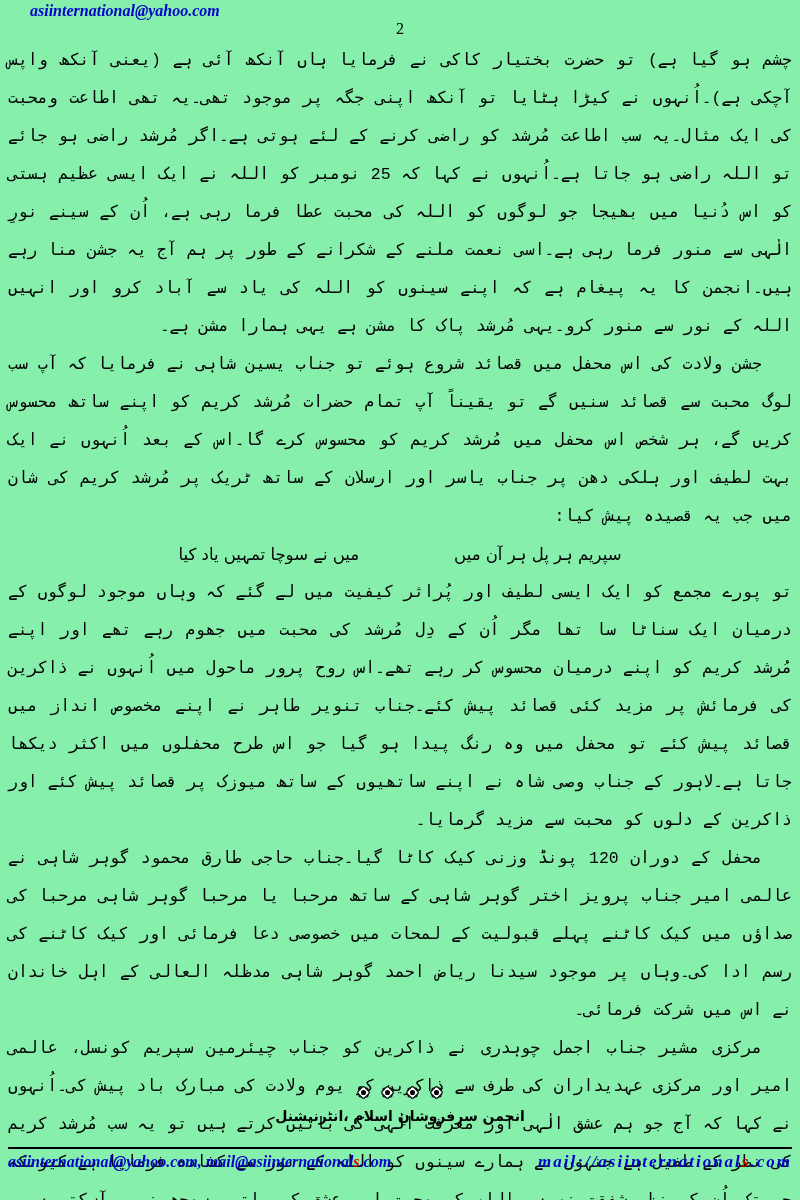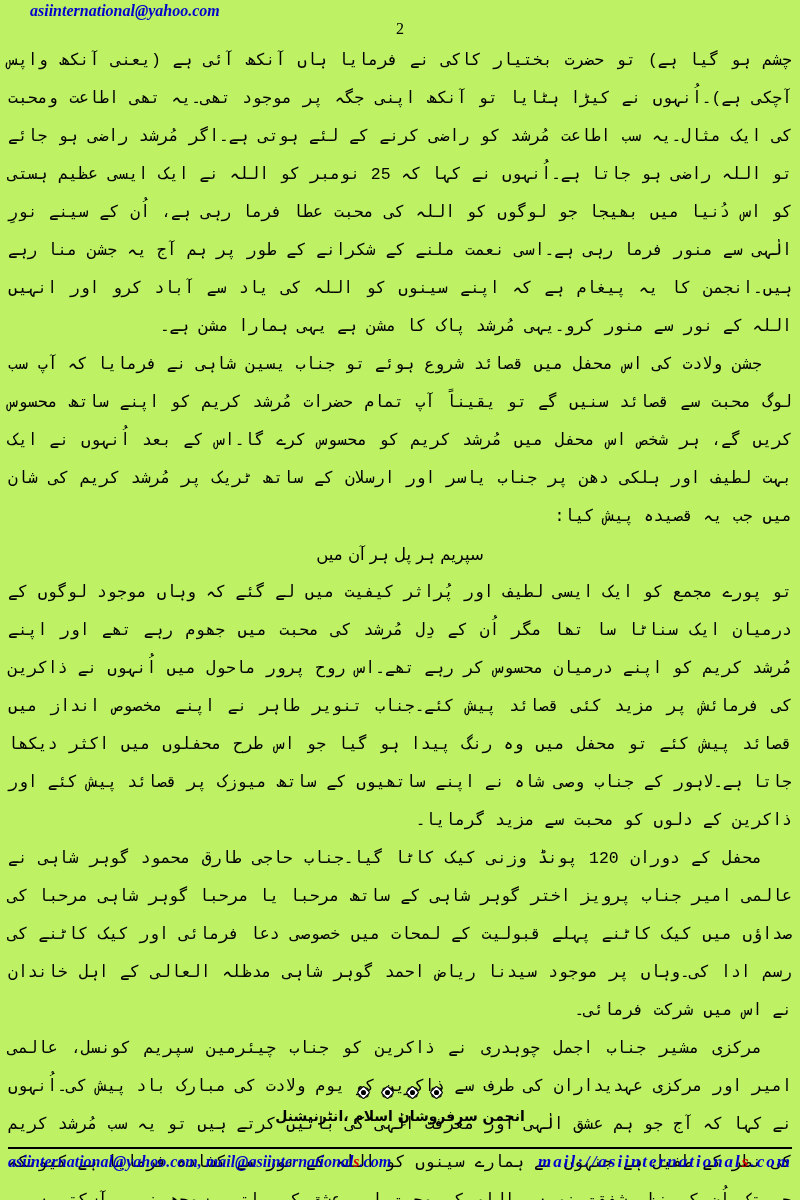--- a/index.html
+++ b/index.html
@@ -1,21 +1,21 @@
 <!DOCTYPE html>
 <html lang="ur"><head>
 <meta charset="utf-8">
 <style>
   html, body { margin: 0; padding: 0; background: #e8e8e8; }
   .page {
     position: relative;
     width: 800px;
     height: 1200px;
     margin: 0 auto;
-    background: #bef264;
+    background: #86efac;
     overflow: hidden;
     font-family: "DejaVu Sans", sans-serif;
   }
 
   
   .header-email {
     position: absolute;
     top: 2px;
     left: 30px;
     font-family: "Liberation Serif", "DejaVu Serif", serif;
@@ -112,20 +112,21 @@
 <div class="page">
 
   <div class="header-email">asiinternational@yahoo.com</div>
   <div class="page-number">2</div>
 
   <div class="body-text">
     <p>چشم ہو گیا ہے) تو حضرت بختیار کاکی نے فرمایا ہاں آنکھ آئی ہے (یعنی آنکھ واپس آچکی ہے)۔اُنہوں نے کیڑا ہٹایا تو آنکھ اپنی جگہ پر موجود تھی۔یہ تھی اطاعت ومحبت کی ایک مثال۔یہ سب اطاعت مُرشد کو راضی کرنے کے لئے ہوتی ہے۔اگر مُرشد راضی ہو جائے تو اللہ راضی ہو جاتا ہے۔اُنہوں نے کہا کہ 25 نومبر کو اللہ نے ایک ایسی عظیم ہستی کو اس دُنیا میں بھیجا جو لوگوں کو اللہ کی محبت عطا فرما رہی ہے، اُن کے سینے نورِ الٰہی سے منور فرما رہی ہے۔اسی نعمت ملنے کے شکرانے کے طور پر ہم آج یہ جشن منا رہے ہیں۔انجمن کا یہ پیغام ہے کہ اپنے سینوں کو اللہ کی یاد سے آباد کرو اور انہیں اللہ کے نور سے منور کرو۔یہی مُرشد پاک کا مشن ہے یہی ہمارا مشن ہے۔</p>
     <p class="indent">جشن ولادت کی اس محفل میں قصائد شروع ہوئے تو جناب یسین شاہی نے فرمایا کہ آپ سب لوگ محبت سے قصائد سنیں گے تو یقیناً آپ تمام حضرات مُرشد کریم کو اپنے ساتھ محسوس کریں گے، ہر شخص اس محفل میں مُرشد کریم کو محسوس کرے گا۔اس کے بعد اُنہوں نے ایک بہت لطیف اور ہلکی دھن پر جناب یاسر اور ارسلان کے ساتھ ٹریک پر مُرشد کریم کی شان میں جب یہ قصیدہ پیش کیا:</p>
     <div class="verse-line">
       <span>سپریم ہر پل ہر آن میں</span>
+      <span>میں نے سوچا تمہیں یاد کیا</span>
     </div>
     <p>تو پورے مجمع کو ایک ایسی لطیف اور پُراثر کیفیت میں لے گئے کہ وہاں موجود لوگوں کے درمیان ایک سناٹا سا تھا مگر اُن کے دِل مُرشد کی محبت میں جھوم رہے تھے اور اپنے مُرشد کریم کو اپنے درمیان محسوس کر رہے تھے۔اس روح پرور ماحول میں اُنہوں نے ذاکرین کی فرمائش پر مزید کئی قصائد پیش کئے۔جناب تنویر طاہر نے اپنے مخصوص انداز میں قصائد پیش کئے تو محفل میں وہ رنگ پیدا ہو گیا جو اس طرح محفلوں میں اکثر دیکھا جاتا ہے۔لاہور کے جناب وصی شاہ نے اپنے ساتھیوں کے ساتھ میوزک پر قصائد پیش کئے اور ذاکرین کے دلوں کو محبت سے مزید گرمایا۔</p>
     <p class="indent">محفل کے دوران 120 پونڈ وزنی کیک کاٹا گیا۔جناب حاجی طارق محمود گوہر شاہی نے عالمی امیر جناب پرویز اختر گوہر شاہی کے ساتھ مرحبا یا مرحبا گوہر شاہی مرحبا کی صداؤں میں کیک کاٹنے پہلے قبولیت کے لمحات میں خصوصی دعا فرمائی اور کیک کاٹنے کی رسم ادا کی۔وہاں پر موجود سیدنا ریاض احمد گوہر شاہی مدظلہ العالی کے اہل خاندان نے اس میں شرکت فرمائی۔</p>
     <p class="indent">مرکزی مشیر جناب اجمل چوہدری نے ذاکرین کو جناب چیئرمین سپریم کونسل، عالمی امیر اور مرکزی عہدیداران کی طرف سے ذاکرین کو یوم ولادت کی مبارک باد پیش کی۔اُنہوں نے کہا کہ آج جو ہم عشق الٰہی اور معرفت الٰہی کی باتیں کرتے ہیں تو یہ سب مُرشد کریم کی نظر کے طفیل ہے جنہوں نے ہمارے سینوں کو اللہ کے نور سے کشادہ فرمایا ہے کیونکہ جب تک اُن کی نظرِ شفقت نہ ہو اللہ کی محبت اور عشق کی باتیں سمجھ نہیں آسکتی ہیں۔انجمن کی ویب سائٹ کے بارے میں بتاتے ہوئے اُنہوں نے فرمایا کہ یہ روحانیت کے موضوع پر اُردو زبان میں شاید دُنیا کی سب سے بڑی سائٹ ہے اور اس پر اب انگریزی زبان میں اس پر بہت تیزی سے کام شروع ہے۔بہت جلد اس پر انگریزی زبان میں بھی سرکار کی تعلیمات پڑھی جا سکیں گی۔ اُنہوں نے ذاکرین کو بتایا کہ تنظیمیں ہمیشہ اپنے ارکان کے فنڈز کی بنیاد پر ترقی کرتی ہیں اور اس کی حالیہ مثال امریکی نومنتخب صدر اوباما ہے جس نے عام آدمی سے فنڈز جمع کر کے اپنی صدارتی مہم چلائی اور کامیابی حاصل کی ہے۔جو لوگ ہم خیال ہیں اُن کو چاہیے کہ وہ اس مقدس مشن میں اپنا حصہ ضرور ملائیں چاہے کم ہی کیوں نہ ہو۔</p>
 
   </div>
 
   <div class="ornament-row">
     <span class="rosette"><svg width="15" height="15" viewBox="0 0 20 20">
           <g stroke="#000" stroke-width="1.6" fill="#fff">

